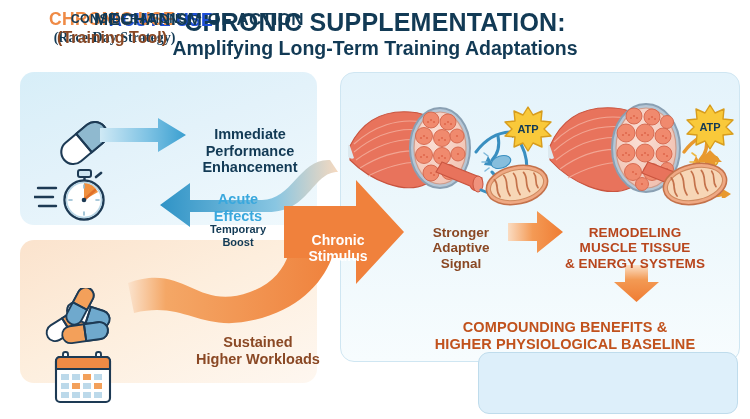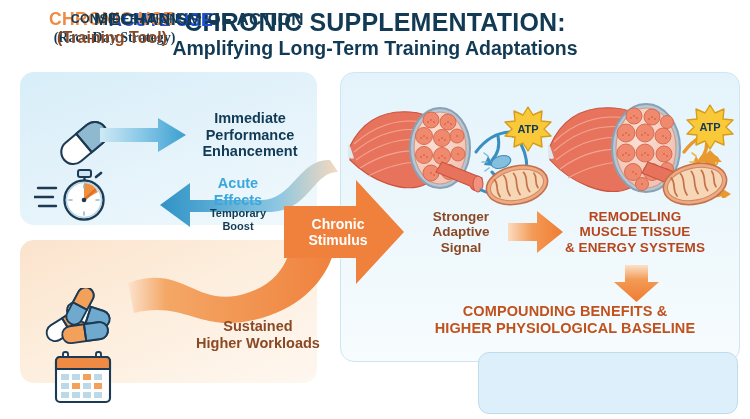--- a/index.html
+++ b/index.html
@@ -100,20 +100,21 @@
     font-weight: bold;
     color: #8a4824;
   }
 
   
   .lbl {
     position: absolute;
     text-align: center;
     line-height: 1.14;
     white-space: pre-line;
+    margin-top: 16px;
   }
   .lbl-immediate {
     left: 186px; top: 110px; width: 128px;
     font-size: 14.5px; font-weight: bold; color: #123a55;
   }
   .lbl-acute-eff {
     left: 186px; top: 175px; width: 104px;
     font-size: 14.5px; font-weight: bold; color: #3aa8dd;
   }
   .lbl-temp-boost {

